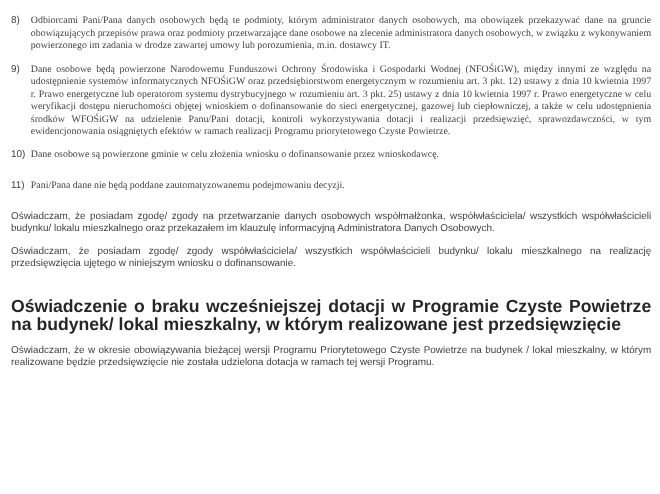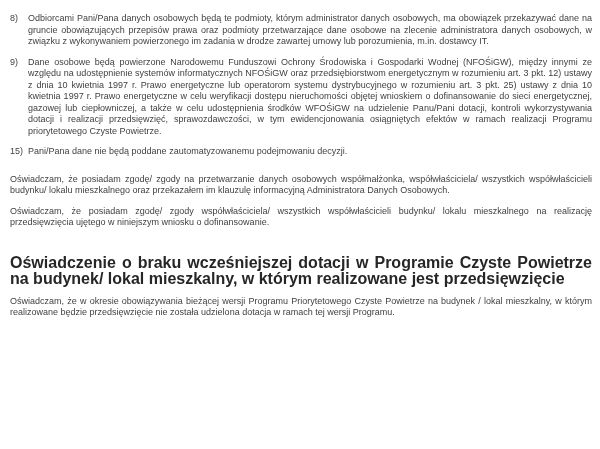--- a/index.html
+++ b/index.html
@@ -26,20 +26,21 @@
     font-size: 9px;
     line-height: 11.5px;
     color: #3f3f3f;
   }
   .clause-text {
     flex: 1;
     font-size: 9px;
     line-height: 11.5px;
     text-align: justify;
     color: #3f3f3f;
+    font-family: Liberation Serif, serif;
   }
   .clause-row.sp-lg { margin-bottom: 17px; }
   .clause-row.sp-md { margin-bottom: 16px; }
   .clause-row.last { margin-bottom: 0; }
   .heading-1 {
     margin: 31px 0 0 0;
     font-size: 11px;
     line-height: 13.5px;
     font-weight: bold;
     color: #262626;
@@ -69,23 +70,27 @@
   <div class="clause-row">
     <span class="clause-num">8)</span>
     <div class="clause-text">Odbiorcami Pani/Pana danych osobowych będą te podmioty, którym administrator danych osobowych, ma obowiązek przekazywać dane na gruncie obowiązujących przepisów prawa oraz podmioty przetwarzające dane osobowe na zlecenie administratora danych osobowych, w związku z wykonywaniem powierzonego im zadania w drodze zawartej umowy lub porozumienia, m.in. dostawcy IT.</div>
   </div>
 
   <div class="clause-row">
     <span class="clause-num">9)</span>
     <div class="clause-text">Dane osobowe będą powierzone Narodowemu Funduszowi Ochrony Środowiska i Gospodarki Wodnej (NFOŚiGW), między innymi ze względu na udostępnienie systemów informatycznych NFOŚiGW oraz przedsiębiorstwom energetycznym w rozumieniu art. 3 pkt. 12) ustawy z dnia 10 kwietnia 1997 r. Prawo energetyczne lub operatorom systemu dystrybucyjnego w rozumieniu art. 3 pkt. 25) ustawy z dnia 10 kwietnia 1997 r. Prawo energetyczne w celu weryfikacji dostępu nieruchomości objętej wnioskiem o dofinansowanie do sieci energetycznej, gazowej lub ciepłowniczej, a także w celu udostępnienia środków WFOŚiGW na udzielenie Panu/Pani dotacji, kontroli wykorzystywania dotacji i realizacji przedsięwzięć, sprawozdawczości, w tym ewidencjonowania osiągniętych efektów w ramach realizacji Programu priorytetowego Czyste Powietrze.</div>
   </div>
 
+  <div class="clause-row sp-lg">
+    <span class="clause-num">10)</span>
+    <div class="clause-text">Dane osobowe są powierzone gminie w celu złożenia wniosku o dofinansowanie przez wnioskodawcę.</div>
+  </div>
 
   <div class="clause-row sp-md">
-    <span class="clause-num">15)</span>
+    <span class="clause-num">11)</span>
     <div class="clause-text">Pani/Pana dane nie będą poddane zautomatyzowanemu podejmowaniu decyzji.</div>
   </div>
 
 
 
   <p class="body-para">Oświadczam, że posiadam zgodę/ zgody na przetwarzanie danych osobowych współmałżonka, współwłaściciela/ wszystkich współwłaścicieli budynku/ lokalu mieszkalnego oraz przekazałem im klauzulę informacyjną Administratora Danych Osobowych.</p>
 
   <p class="body-para">Oświadczam, że posiadam zgodę/ zgody współwłaściciela/ wszystkich współwłaścicieli budynku/ lokalu mieszkalnego na realizację przedsięwzięcia ujętego w niniejszym wniosku o dofinansowanie.</p>
 
   <h2 class="heading-2">Oświadczenie o braku wcześniejszej dotacji w Programie Czyste Powietrze na budynek/ lokal mieszkalny, w którym realizowane jest przedsięwzięcie</h2>

